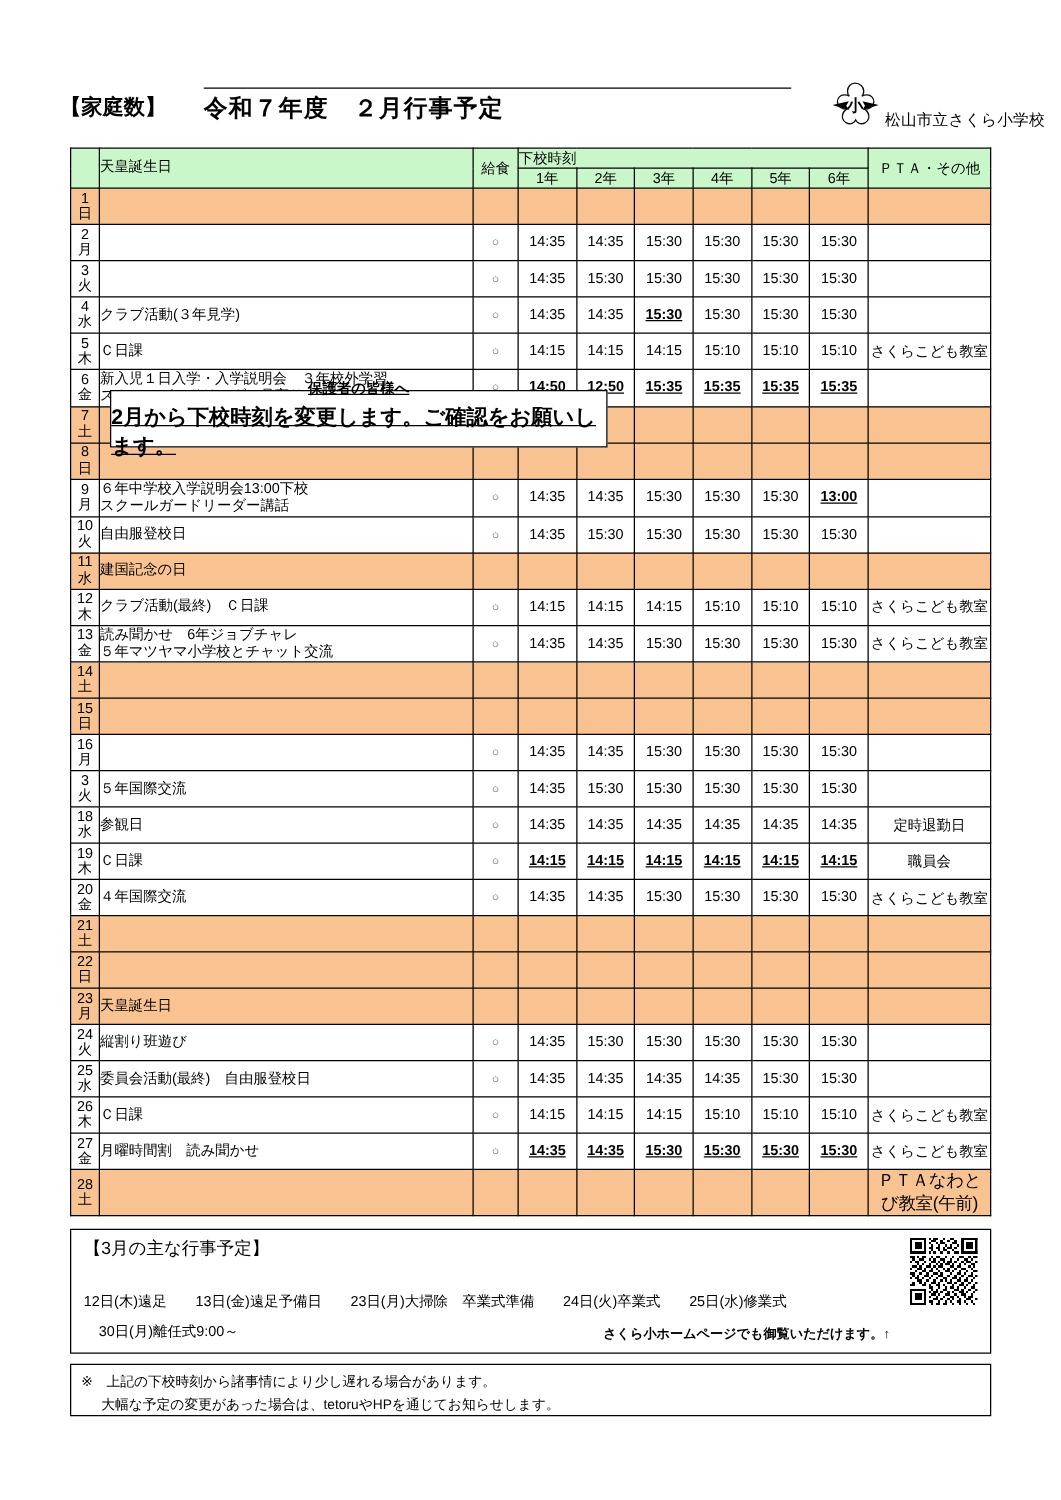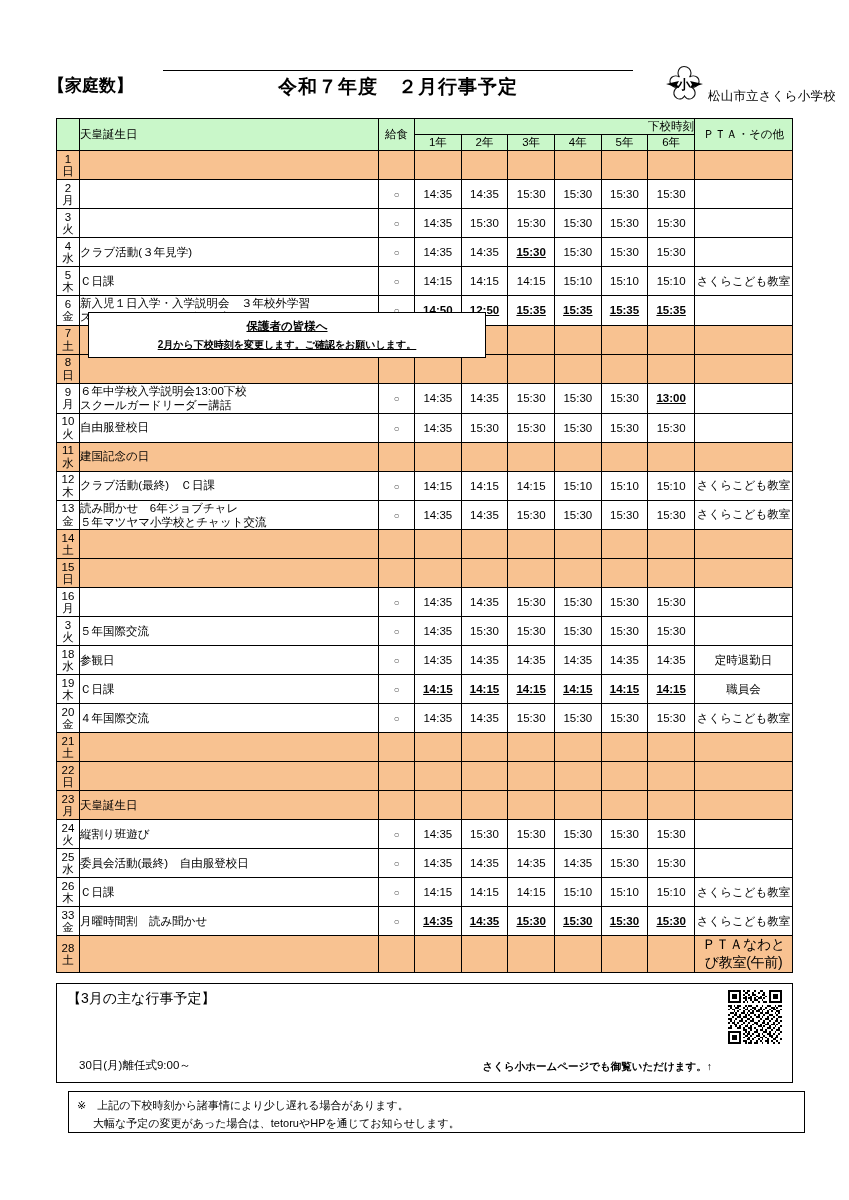--- a/index.html
+++ b/index.html
@@ -20,21 +20,21 @@
     position:absolute;left:0;top:12px;
     font-size:17px;font-weight:bold;letter-spacing:0px;
     white-space:nowrap;
   }
   .title-rule{
     position:absolute;left:115px;top:8px;width:470px;height:0;
     border-top:1.3px solid #000;
   }
   .main-title{
     position:absolute;left:115px;top:12px;width:470px;
-    text-align:center;font-size:19px;font-weight:bold;letter-spacing:1px;
+    font-size:19px;font-weight:bold;letter-spacing:1px;
     white-space:nowrap;
   }
   .school-wrap{
     position:absolute;left:592px;top:0px;width:210px;height:55px;
   }
   .sakura-logo{position:absolute;left:18px;top:2px;width:52px;height:42px;}
   .school-name{
     position:absolute;left:68px;top:26px;
     font-size:12.5px;white-space:nowrap;letter-spacing:0.2px;
   }
@@ -46,21 +46,21 @@
     table-layout:fixed;
     width:737px;
   }
   table.cal td, table.cal th{
     border:0.8px solid #000;
     padding:0;
     font-weight:normal;
     font-size:11.5px;
     vertical-align:middle;
   }
-  .hdr{background:#c9f7c9;text-align:right;font-size:12px;}
+  .hdr{background:#c9f7c9;text-align:left;font-size:12px;}
   .hdr-main{font-size:12.5px;}
   .c-day{width:22px;text-align:center;font-size:11px;line-height:1.08;padding:1px 0;}
   .c-event{width:298px;text-align:left;padding-left:4px;font-size:11.5px;line-height:1.25;}
   .c-lunch{width:35px;text-align:center;font-size:11px;}
   .c-time{width:49px;text-align:center;font-size:11.5px;}
   .c-pta{width:97px;text-align:center;font-size:10.5px;}
 
   tr.r-normal td{height:28px;}
   tr.r-holiday td{height:28px;background:#f8c291;}
   .em{font-weight:bold;text-decoration:underline;}
@@ -70,38 +70,38 @@
   .pta-small{font-size:14px;letter-spacing:-0.3px;}
 
   
   .notice{
     position:absolute;left:88px;top:312px;width:398px;height:46px;
     background:#fff;border:1.6px solid #000;box-sizing:border-box;
     display:flex;flex-direction:column;align-items:center;justify-content:center;
     z-index:5;
   }
   .notice-l1{font-size:11.5px;font-weight:bold;text-decoration:underline;margin-bottom:4px;}
-  .notice-l2{font-size:10px;font-weight:bold;text-decoration:underline;}
+  .notice-l2{font-size:17px;font-weight:bold;text-decoration:underline;}
 
   
   .march-box{
     position:absolute;left:56px;top:983px;width:737px;height:100px;
     border:1.4px solid #000;box-sizing:border-box;
   }
   .march-title{position:absolute;left:10px;top:6px;font-size:14px;}
   .march-l1{position:absolute;left:10px;top:27px;font-size:11.5px;white-space:nowrap;}
   .march-l2{position:absolute;left:10px;top:50px;font-size:11.5px;white-space:nowrap;}
   .march-l3{position:absolute;left:10px;top:74px;font-size:11.5px;white-space:nowrap;margin-left:12px;}
   .hp-note{position:absolute;right:80px;top:76px;font-size:10.5px;font-weight:bold;white-space:nowrap;}
   .qr{position:absolute;right:10px;top:6px;width:54px;height:54px;}
 
   
   .note-box{
     position:absolute;left:56px;top:1091px;width:737px;height:42px;
-    border:1.4px solid #000;box-sizing:border-box;margin-left:12px;
+    border:1.4px solid #000;box-sizing:border-box;
   }
   .note-l1{position:absolute;left:8px;top:6px;font-size:11px;white-space:nowrap;}
   .note-l2{position:absolute;left:24px;top:24px;font-size:11px;white-space:nowrap;}
 </style>
 </head>
 <body>
 
 <div class="page">
 
   <div class="header">
@@ -579,21 +579,21 @@
           <td class="c-time"><span>14:15</span></td>
           <td class="c-time"><span>14:15</span></td>
           <td class="c-time"><span>14:15</span></td>
           <td class="c-time"><span>15:10</span></td>
           <td class="c-time"><span>15:10</span></td>
           <td class="c-time"><span>15:10</span></td>
           <td class="c-pta"><span>さくらこども教室</span></td>
         </tr>
         <tr class="r-normal">
           <td class="c-day">
-            <span class="day-num">33</span>
+            <span class="day-num">27</span>
             <span class="day-wd">金</span>
           </td>
           <td class="c-event">
             <div>月曜時間割　読み聞かせ</div>
           </td>
           <td class="c-lunch"><span class="circle">○</span></td>
           <td class="c-time"><span class="em">14:35</span></td>
           <td class="c-time"><span class="em">14:35</span></td>
           <td class="c-time"><span class="em">15:30</span></td>
           <td class="c-time"><span class="em">15:30</span></td>
@@ -621,20 +621,21 @@
       </tbody>
   </table>
 
   <div class="notice">
     <div class="notice-l1">保護者の皆様へ</div>
     <div class="notice-l2">2月から下校時刻を変更します。ご確認をお願いします。</div>
   </div>
 
   <div class="march-box">
     <div class="march-title">【3月の主な行事予定】</div>
+    <div class="march-l2">12日(木)遠足　　13日(金)遠足予備日　　23日(月)大掃除　卒業式準備　　24日(火)卒業式　　25日(水)修業式</div>
     <div class="march-l3">30日(月)離任式9:00～</div>
     <div class="hp-note">さくら小ホームページでも御覧いただけます。↑</div>
     <svg class="qr" viewBox="0 0 29 29" shape-rendering="crispEdges">
       <rect width="29" height="29" fill="#fff"></rect>
       <g fill="#000">
         <rect x="0" y="0" width="7" height="1"></rect>
           <rect x="0" y="6" width="7" height="1"></rect>
         <rect x="0" y="0" width="1" height="7"></rect>
           <rect x="6" y="0" width="1" height="7"></rect>
         <rect x="2" y="2" width="3" height="3"></rect>

